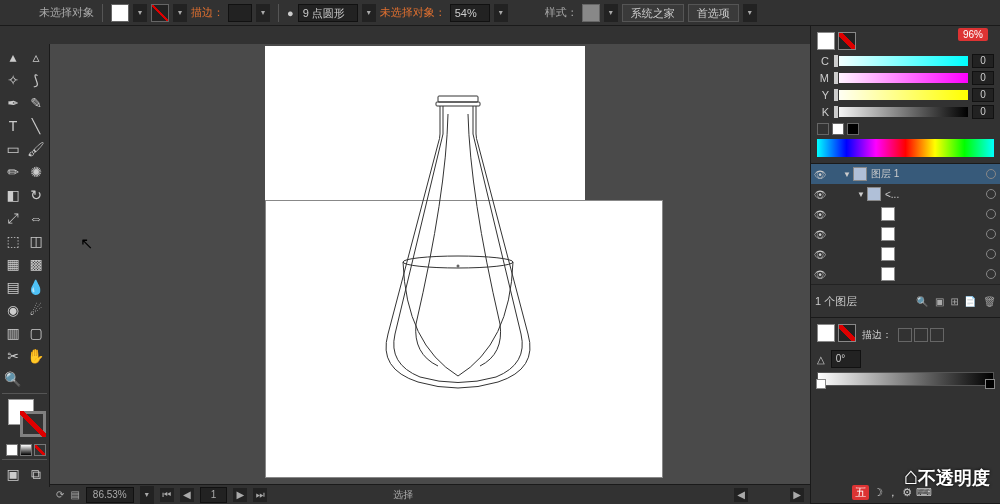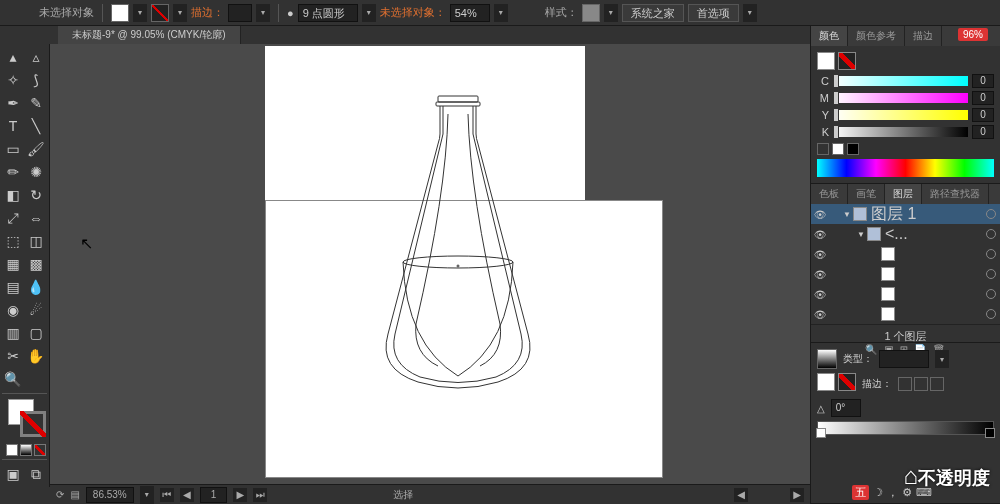--- a/index.html
+++ b/index.html
@@ -79,24 +79,24 @@
 .mini-row .mw{background:#fff;} .mini-row .mb{background:#000;}
 
 
 .layer-row { display:flex; align-items:center; height:20px; }
 .layer-row .eye { width:18px; display:flex;justify-content:center; }
 .layer-row .lock { width:14px; }
 .layer-row .pad { display:inline-block; }
 .layer-row .arrow { width:10px; font-size:8px; }
 .layer-row .thumb { width:14px; height:14px; background:#fff; border:1px solid #888; margin-right:4px; }
 .layer-row .thumb.folder { background:#b0c0d8; }
-.layer-row .name { flex:1; font-size:16px; }
+.layer-row .name { flex:1; font-size:10px; }
 .layer-row .dot { width:10px; height:10px; border:1px solid #888; border-radius:50%; margin-right:4px; }
 .layer-row.selected { background: #375a7a; }
-.layer-footer { height:18px; border-top:1px solid #222; display:flex; align-items:center; padding:4px 4px; justify-content:space-between;flex-direction:column; }
+.layer-footer { height:18px; border-top:1px solid #222; display:flex; align-items:center; padding:16px 4px; justify-content:space-between; }
 .layer-footer .icons { display:flex; gap:6px; }
 .layer-footer .icons span { font-size:10px; color:#aaa; }
 
 
 .grad-row { display:flex; align-items:center; gap:6px; margin-bottom:4px; }
 .grad-preview { width:20px; height:20px; background:linear-gradient(#fff,#000); border:1px solid #666; }
 .grad-bar { height:14px; background:linear-gradient(90deg,#fff,#000); border:1px solid #555; margin:4px 0; position:relative; }
 .grad-bar::before, .grad-bar::after { content:""; position:absolute; width:8px; height:8px; bottom:-4px; border:1px solid #888; }
 .grad-bar::before{ left:-2px; background:#fff;} .grad-bar::after{ right:-2px; background:#000;}
 
@@ -130,21 +130,20 @@
   <div class="dropdown"></div>
   <span class="label">样式：</span>
   <div class="swatch" style="background:#888"></div>
   <div class="dropdown"></div>
   <div class="btn">系统之家</div>
   <div class="btn">首选项</div>
   <div class="dropdown"></div>
 </div>
 
 <div class="tabs">
-  <div class="tab">未标题-9* @ 99.05% (CMYK/轮廓)</div>
 </div>
 
 <div class="toolbox">
   <div class="tool">▴</div>
   <div class="tool">▵</div>
   <div class="tool">✧</div>
   <div class="tool">⟆</div>
   <div class="tool">✒</div>
   <div class="tool">✎</div>
   <div class="tool">T</div>
@@ -222,25 +221,20 @@
   <span style="margin-left:120px">选择</span>
   <div style="flex:1"></div>
   <div class="nav-btn">◀</div>
   <div style="width:30px"></div>
   <div class="nav-btn">▶</div>
 </div>
 
 <div class="panels">
 
   <div class="panel">
-    <div class="panel-tabs">
-      <div class="ptab active">颜色</div>
-      <div class="ptab">颜色参考</div>
-      <div class="ptab">描边</div>
-    </div>
     <div class="panel-body">
       <div class="color-swatches">
         <div class="cs1"></div>
         <div class="cs2"></div>
       </div>
       <div class="color-row">
           <span class="lbl">C</span>
           <div class="slider-bar c">
             <div class="thumb"></div>
           </div>
@@ -270,26 +264,20 @@
       <div class="mini-row">
           <div class="m3"></div>
           <div class="mw"></div>
           <div class="mb"></div>
         </div>
       <div class="spectrum"></div>
     </div>
   </div>
 
   <div class="panel">
-    <div class="panel-tabs">
-      <div class="ptab">色板</div>
-      <div class="ptab">画笔</div>
-      <div class="ptab active">图层</div>
-      <div class="ptab">路径查找器</div>
-    </div>
     <div class="panel-body" style="padding:0" id="layers-list">
         <div class="layer-row selected">
           <span class="eye">👁</span>
           <span class="lock"></span>
           <span class="pad" style="width:0px"></span>
           <span class="arrow">▼</span>
           <span class="thumb folder"></span>
           <span class="name">图层 1</span>
           <span class="dot"></span>
         </div>
@@ -347,26 +335,20 @@
         <span>⊞</span>
         <span>📄</span>
         <span>🗑</span>
       </div>
     </div>
   </div>
 
   <div class="panel" style="flex:1">
     <div class="panel-body">
       <div class="grad-row">
-        <div class="grad-preview"></div>
-        <span>类型：</span>
-        <div class="txt-field" style="min-width:50px"></div>
-        <div class="dropdown"></div>
-      </div>
-      <div class="grad-row">
         <div class="color-swatches">
             <div class="cs1"></div>
             <div class="cs2"></div>
           </div>
         <span>描边：</span>
         <div style="display:flex;gap:2px">
           <div style="width:14px;height:14px;border:1px solid #666"></div>
           <div style="width:14px;height:14px;border:1px solid #666"></div>
           <div style="width:14px;height:14px;border:1px solid #666"></div>
         </div>

